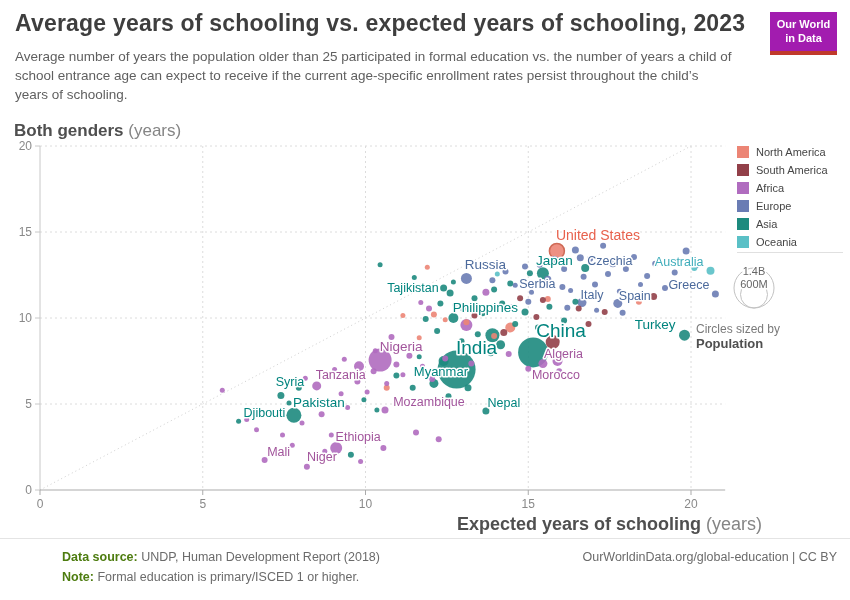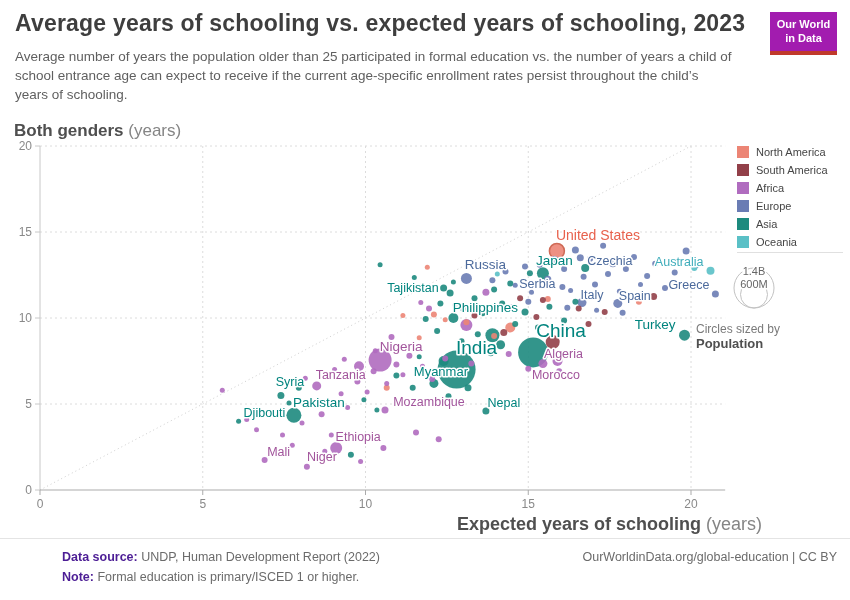--- a/index.html
+++ b/index.html
@@ -19,21 +19,21 @@
   #legend{left:737px;top:146px;width:110px;}
   .legend-row{display:flex;align-items:center;margin-bottom:6px;cursor:pointer;}
   .legend-swatch{width:12px;height:12px;margin-right:7px;flex:0 0 12px;}
   .legend-label{font-size:11px;color:#454545;white-space:nowrap;}
   #size-legend{left:696px;top:258px;width:118px;text-align:left;}
   #size-legend-divider{left:737px;top:252px;width:106px;border-top:1px solid #e0e0e0;height:0;}
   .size-caption{font-size:12px;color:#7a7a7a;margin-top:2px;}
   .size-caption-bold{font-size:13px;color:#4f4f4f;font-weight:700;}
   #footer{left:0;top:538px;width:850px;height:62px;border-top:1px solid #e4e4e4;}
   .foot-text{font-size:12.5px;color:#6b6b6b;}
-  .foot-text b{color:#4c1d95;padding-left:47px;}
+  .foot-text b{color:#4d7c0f;padding-left:47px;}
   #footer-left1{left:15px;top:11px;}
   #footer-left2{left:15px;top:31px;}
   #footer-right{right:13px;top:11px;cursor:pointer;}
   svg text{font-family:"Liberation Sans",sans-serif;}
 </style>
 </head>
 <body>
 
 <div class="abs" id="title">Average years of schooling vs. expected years of schooling, 2023</div>
 <div class="abs" id="subtitle">Average number of years the population older than 25 participated in formal education vs. the number of years a child of school entrance age can expect to receive if the current age-specific enrollment rates persist throughout the child’s years of schooling.</div>
@@ -318,19 +318,19 @@
     <circle cx="58" cy="36.5" r="13.5" fill="none" stroke="#c2c2c2" stroke-width="1"></circle>
     <text x="58" y="17" text-anchor="middle" font-size="11" fill="#666" stroke="#fff" stroke-width="3" paint-order="stroke" id="sl-outer">1.4B</text>
     <text x="58" y="30" text-anchor="middle" font-size="11" fill="#666" stroke="#fff" stroke-width="3" paint-order="stroke" id="sl-inner">600M</text>
   </svg>
   <div class="size-caption">Circles sized by</div>
   <div class="size-caption-bold">Population</div>
 </div>
 
 <div class="abs" id="footer">
   <div class="abs foot-text" id="footer-left1">
-    <b>Data source:</b><span> UNDP, Human Development Report (2022)</span>
+    <b>Data source:</b><span> UNDP, Human Development Report (2018)</span>
   </div>
   <div class="abs foot-text" id="footer-left2">
     <b>Note:</b><span> Formal education is primary/ISCED 1 or higher.</span>
   </div>
   <div class="abs foot-text" id="footer-right">OurWorldinData.org/global-education | CC BY</div>
 </div>
 
 </body></html>

